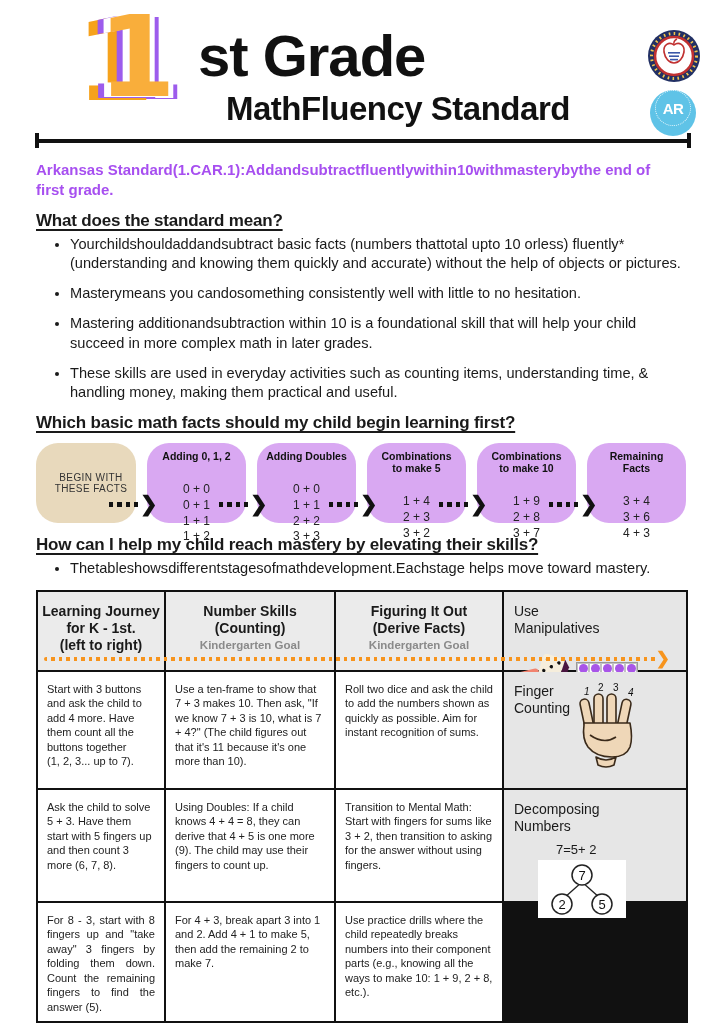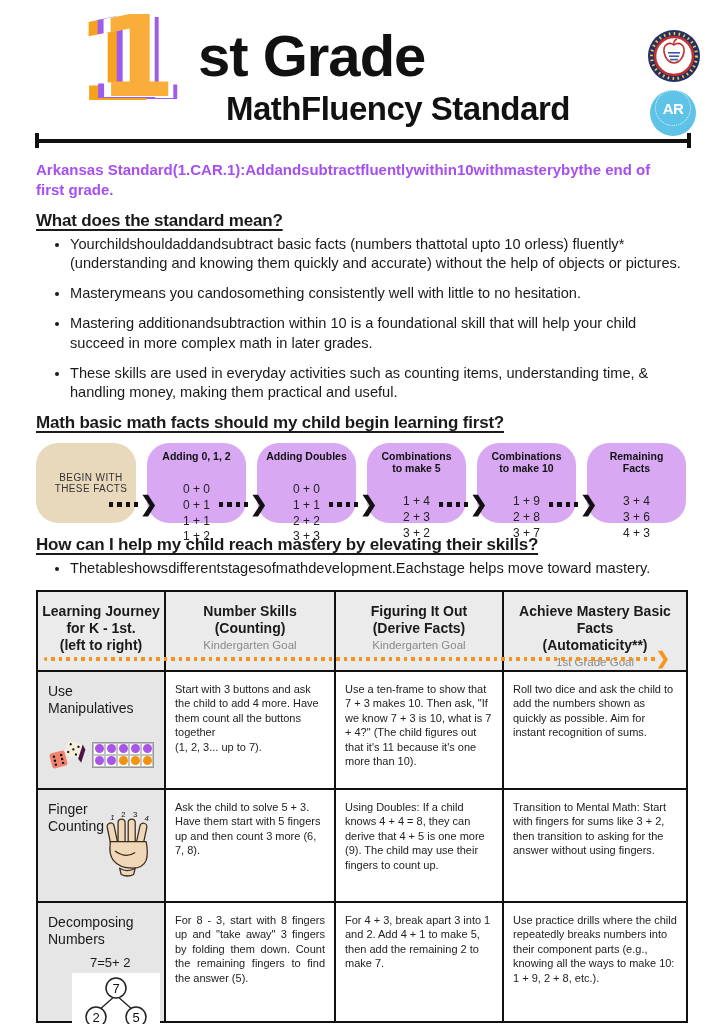--- a/index.html
+++ b/index.html
@@ -47,21 +47,21 @@
 
   
   .tblwrap{position:relative;margin-top:8px;}
   .tbl{position:relative;display:grid;width:648px;
     grid-template-columns:126px 168px 166px 182px;
     grid-template-rows:78px 116px 111px 118px;
     gap:2px;background:#111;border:2.5px solid #111;}
   .th{background:#EBEBEB;display:flex;flex-direction:column;align-items:center;justify-content:flex-start;
     padding-top:11px;text-align:center;}
   .th .t1{font-size:14px;font-weight:800;line-height:1.22;}
-  .th .t2{font-size:11.5px;color:#8a8a8a;margin-top:2px;}
+  .th .t2{font-size:11.5px;color:#8a8a8a;margin-top:2px;font-weight:bold;}
   .rl{background:#E6E6E6;padding:11px 10px;box-sizing:border-box;font-size:14px;line-height:1.25;}
   .td{background:#fff;padding:10px 9px;box-sizing:border-box;font-size:11px;line-height:1.32;color:#222;}
   .header-arrow{position:absolute;left:8px;width:626px;top:62px;height:14px;display:flex;align-items:center;pointer-events:none;}
   .ha-line{flex:1;height:4px;border-radius:2px;
     background:repeating-linear-gradient(90deg,#F7941D 0 3.5px,transparent 3.5px 7.5px);}
   .ha-chev{color:#F7941D;font-weight:900;font-size:17px;line-height:.7;margin-left:-1px;}
 
   .iconrow{display:flex;align-items:center;gap:6px;margin-top:16px;}
   .tenframe{display:grid;grid-template-columns:repeat(5,12px);grid-auto-rows:12px;
     border:1px solid #999;background:#fff;}
@@ -115,21 +115,21 @@
     <ul class="blts">
       <li>Yourchildshouldaddandsubtract basic facts (numbers thattotal upto 10 orless) fluently* (understanding and knowing them quickly and accurate) without the help of objects or pictures.</li>
       <li>Masterymeans you candosomething consistently well with little to no hesitation.</li>
     </ul>
 
     <ul class="blts">
       <li>Mastering additionandsubtraction within 10 is a foundational skill that will help your child succeed in more complex math in later grades.</li>
       <li>These skills are used in everyday activities such as counting items, understanding time, &amp; handling money, making them practical and useful.</li>
     </ul>
 
-    <div class="sec-h">Math basic math facts should my child begin learning first?</div>
+    <div class="sec-h">Which basic math facts should my child begin learning first?</div>
     <div class="flow">
       <div class="fb startbox ml">BEGIN WITH
 THESE FACTS</div>
 
       <div class="fb factbox">
         <div class="ft ml">Adding 0, 1, 2</div>
         <div class="ff ml">0 + 0
 0 + 1
 1 + 1
 1 + 2</div>
@@ -200,25 +200,20 @@
         </div>
         <div class="th">
           <div class="t1 ml">Number Skills
 (Counting)</div>
           <div class="t2">Kindergarten Goal</div>
         </div>
         <div class="th">
           <div class="t1 ml">Figuring It Out
 (Derive Facts)</div>
           <div class="t2">Kindergarten Goal</div>
-        </div>
-        <div class="th">
-          <div class="t1 ml">Achieve Mastery Basic Facts
-(Automaticity**)</div>
-          <div class="t2">1st Grade Goal</div>
         </div>
 
         <div class="rl">
           <div class="ml">Use
 Manipulatives</div>
           <div class="iconrow">
             <svg width="56" height="42" viewBox="0 0 56 42">
               <g transform="rotate(18 38 14)">
                 <rect x="26" y="2" width="22" height="22" rx="4" fill="#F6EEDC"></rect>
                 <polygon points="48,2 54,8 54,28 48,24" fill="#4A1540"></polygon>

